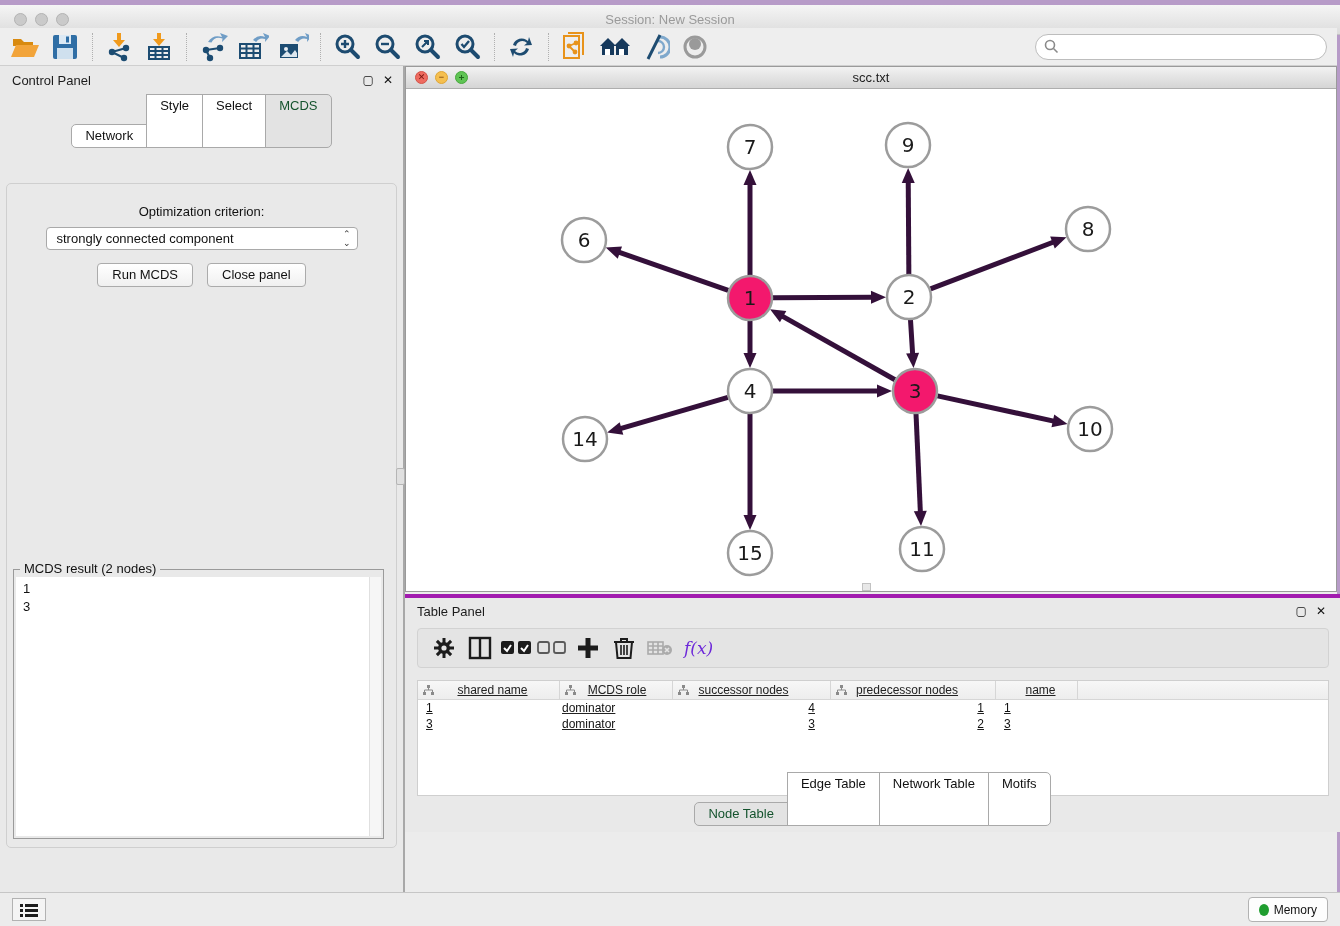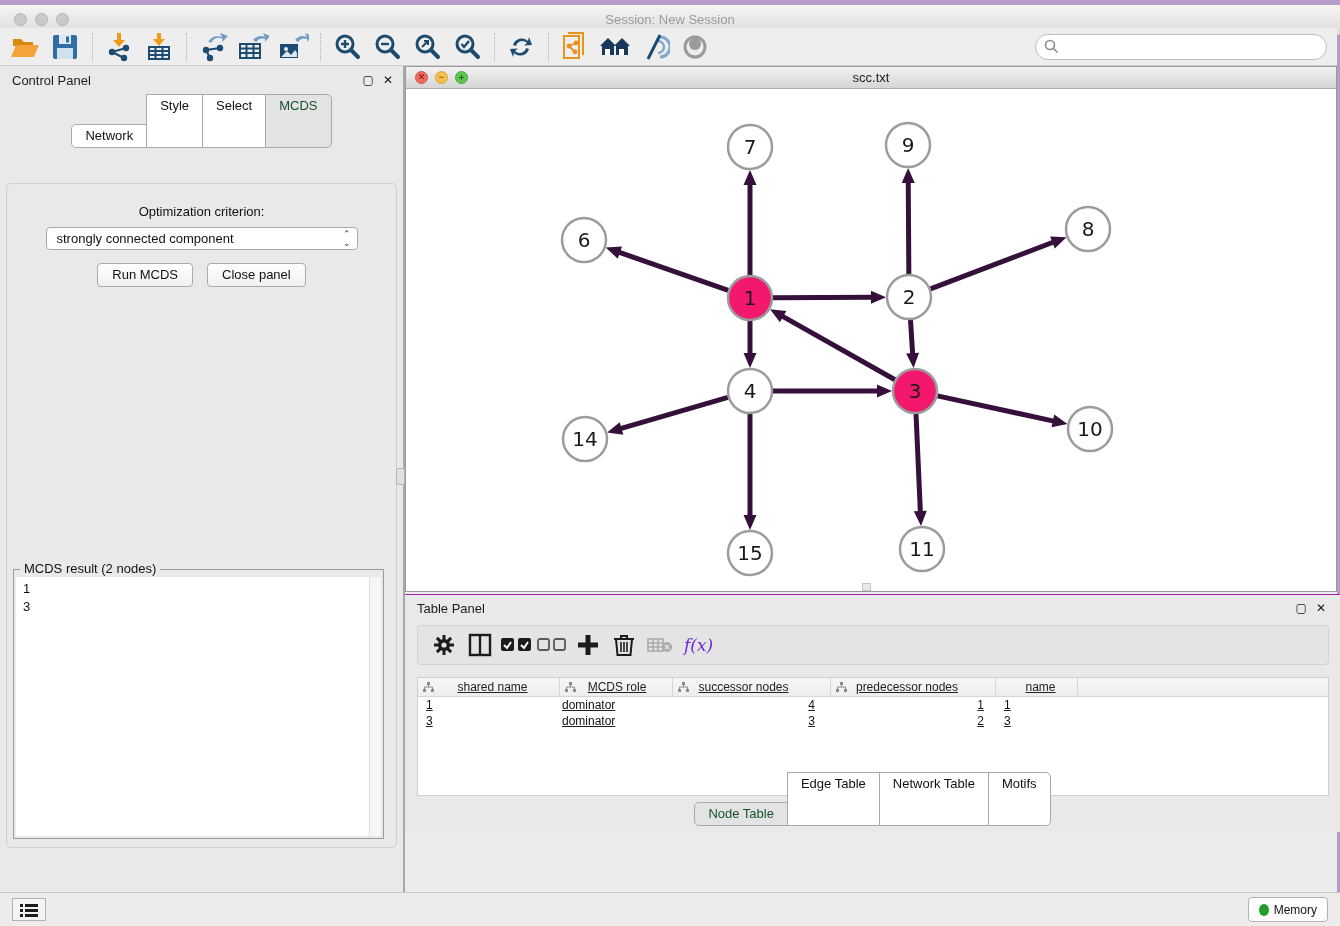--- a/index.html
+++ b/index.html
@@ -71,21 +71,21 @@
   .ntl { width:13px; height:13px; border-radius:50%; font-size:9px; font-weight:bold; display:flex; align-items:center; justify-content:center; line-height:1; }
   .ntl.red { background:#ee6b60; border:1px solid #d35348; color:#7c150f; }
   .ntl.yellow { background:#f5bf4f; border:1px solid #dfa636; color:#91591b; }
   .ntl.green { background:#5fc454; border:1px solid #47a83c; color:#1d6419; }
   .net-title { position:absolute; left:0; right:0; text-align:center; font-size:13px; color:#1c1c1c; }
   .net-canvas { position:relative; width:930px; height:502px; background:#fff; }
   .node-label { font-size:20px; fill:#1a1a1a; font-family:"DejaVu Sans",sans-serif; }
   .net-handle { position:absolute; left:456px; bottom:0px; width:9px; height:8px; background:#e8e8e8; border:1px solid #c2c2c2; }
 
   
-  .table-panel { position:absolute; left:405px; top:594px; width:935px; height:238px; background:#e9e9e9; border-top:1px solid #a21caf; }
+  .table-panel { position:absolute; left:405px; top:594px; width:935px; height:238px; background:#e9e9e9; border-top:4px solid #a21caf; }
   .tp-header { height:26px; display:flex; align-items:center; padding:0 14px 0 12px; }
   .tp-toolbar { position:absolute; left:12px; right:11px; top:30px; height:40px; background:#e4e4e4;
     border:1px solid #d2d2d2; border-radius:4px; display:flex; align-items:center; padding-left:8px; }
   .tpi { width:36px; height:32px; display:flex; align-items:center; justify-content:center; }
   .fx-label { font-family:"DejaVu Serif","Liberation Serif",serif; font-style:italic; font-size:17px; color:#6d28d9; margin-left:6px; }
 
   .dtable { position:absolute; left:12px; right:11px; top:82px; bottom:36px; background:#fff; border:1px solid #cfcfcf; overflow:hidden;text-decoration:underline; }
   .thead { display:flex; height:19px; background:linear-gradient(#f7f7f7,#ededed); border-bottom:1px solid #d6d6d6; }
   .th { position:relative; font-size:12px; color:#222; display:flex; align-items:center; justify-content:center; border-right:1px solid #d6d6d6; }
   .th .colicon { position:absolute; left:5px; top:4px; }

